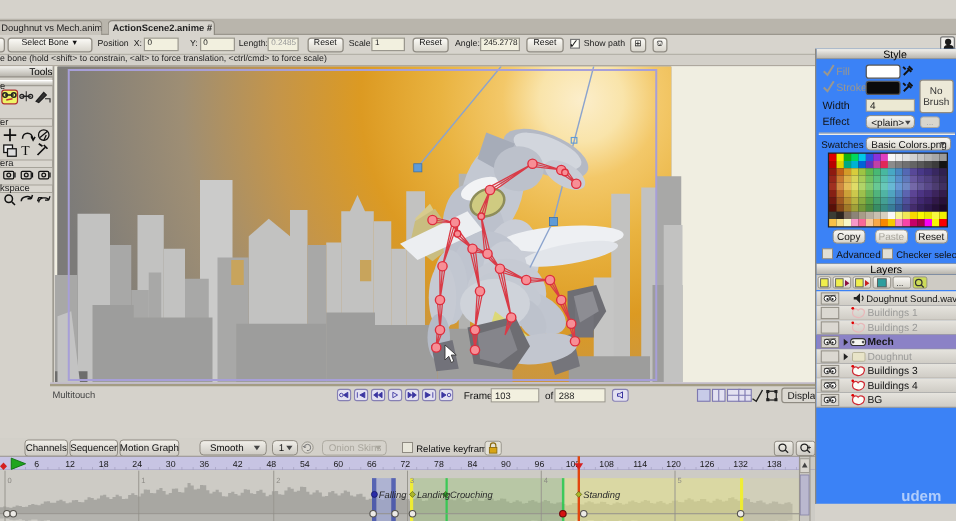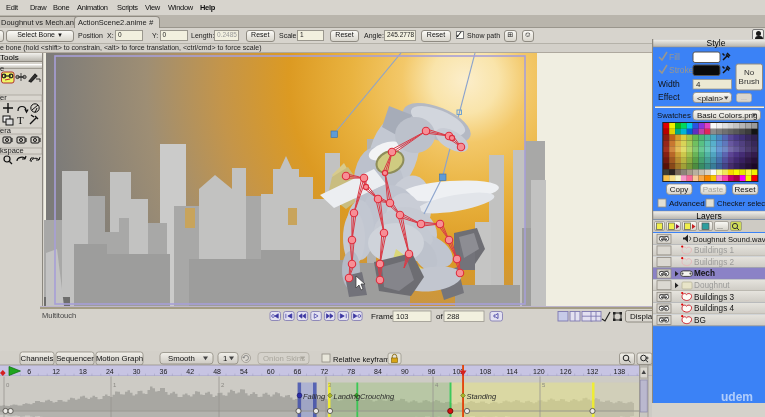--- a/index.html
+++ b/index.html
@@ -39,34 +39,23 @@
   border-top:1px solid #bdb5cc;margin-left:40px; }
 
 #rightpanel { left:652px; top:39px; width:113px; height:364px; background:#3b82f6;
   border-left:1px solid #8c887f; font-size:8px; color:#111; }
 
 #timeline { left:0; top:323px; width:652px; height:94px; background:#cbc9c3;margin-top:28px; }
 </style>
 </head>
 <body>
 <div id="stage">
-  <div class="abs" id="menubar">
-
-    <span style="left:6px">Edit</span>
-    <span style="left:30px">Draw</span>
-    <span style="left:53px">Bone</span>
-    <span style="left:77px">Animation</span>
-    <span style="left:117px">Scripts</span>
-    <span style="left:145px">View</span>
-    <span style="left:168px">Window</span>
-    <span style="left:200px;font-weight:bold">Help</span>
-  </div>
   <div class="abs" id="tabbar">
     <div class="tab" style="left:-8px;width:90px;padding-left:8px;">Doughnut vs Mech.anime</div>
-    <div class="tab active" style="left:74px;width:86px;">ActionScene2.anime <i>#</i></div>
+    <div class="tab active" style="left:86px;width:86px;font-weight:bold;">ActionScene2.anime <i>#</i></div>
   </div>
   <div class="abs" id="toolbar">
     <div class="tbbtn" style="left:-4px;width:8px;"></div>
     <div class="tbbtn" style="left:6px;width:68px;">Select Bone <span style="font-size:6px">▼</span></div>
     <span class="lbl" style="left:78px">Position</span>
     <span class="lbl" style="left:107px">X:</span>
     <div class="tbinput" style="left:115px;width:28px;">0</div>
     <span class="lbl" style="left:152px">Y:</span>
     <div class="tbinput" style="left:159.5px;width:28.5px;">0</div>
     <span class="lbl" style="left:191px">Length:</span>
@@ -86,21 +75,21 @@
     <div style="position:absolute;left:752px;top:1px;width:12px;height:12px;background:#f0efeb;border:1px solid #777;border-radius:2px;">
       <div style="position:absolute;left:3px;top:1px;width:5px;height:5px;background:#1a1a1a;border-radius:50%"></div>
       <div style="position:absolute;left:1.5px;top:6px;width:8px;height:5px;background:#1a1a1a;border-radius:3px 3px 0 0"></div>
     </div>
   </div>
   <div class="abs" id="statusbar">
     <span style="position:absolute;left:0;top:0px;">e bone (hold &lt;shift&gt; to constrain, &lt;alt&gt; to force translation, &lt;ctrl/cmd&gt; to force scale)</span>
     <span style="position:absolute;left:750px;top:0px;">Fram</span>
   </div>
   <div class="abs" id="tools">
-    <div style="position:absolute;left:0;top:0;width:42px;height:9px;background:linear-gradient(#f2f1ed,#b9b6ae);border-bottom:1px solid #8f8b82;text-align:left;font-size:8px;line-height:9px;color:#000;">Tools</div>
+    <div style="position:absolute;left:0;top:0;width:42px;height:9px;background:linear-gradient(#f2f1ed,#b9b6ae);border-bottom:1px solid #8f8b82;text-align:right;font-size:8px;line-height:9px;color:#000;">Tools</div>
     <div class="sechead" style="top:11px;"></div>
     <div class="seclbl" style="left:0px;top:11px;">e</div>
     <svg style="position:absolute;left:0;top:18px;" width="43" height="250" viewBox="0 0 43 250">
 
       <rect x="1.5" y="1" width="12.5" height="11" rx="2" fill="#eef566" stroke="#b03030" stroke-width="1"></rect>
       <g stroke="#222" fill="none" stroke-width="1.2">
         <path d="M4 5 L11 5"></path>
           <circle cx="4" cy="5" r="1.8"></circle>
           <circle cx="11" cy="5" r="1.8"></circle>
         <path d="M5 9 L10 8" stroke="#c03030"></path>

